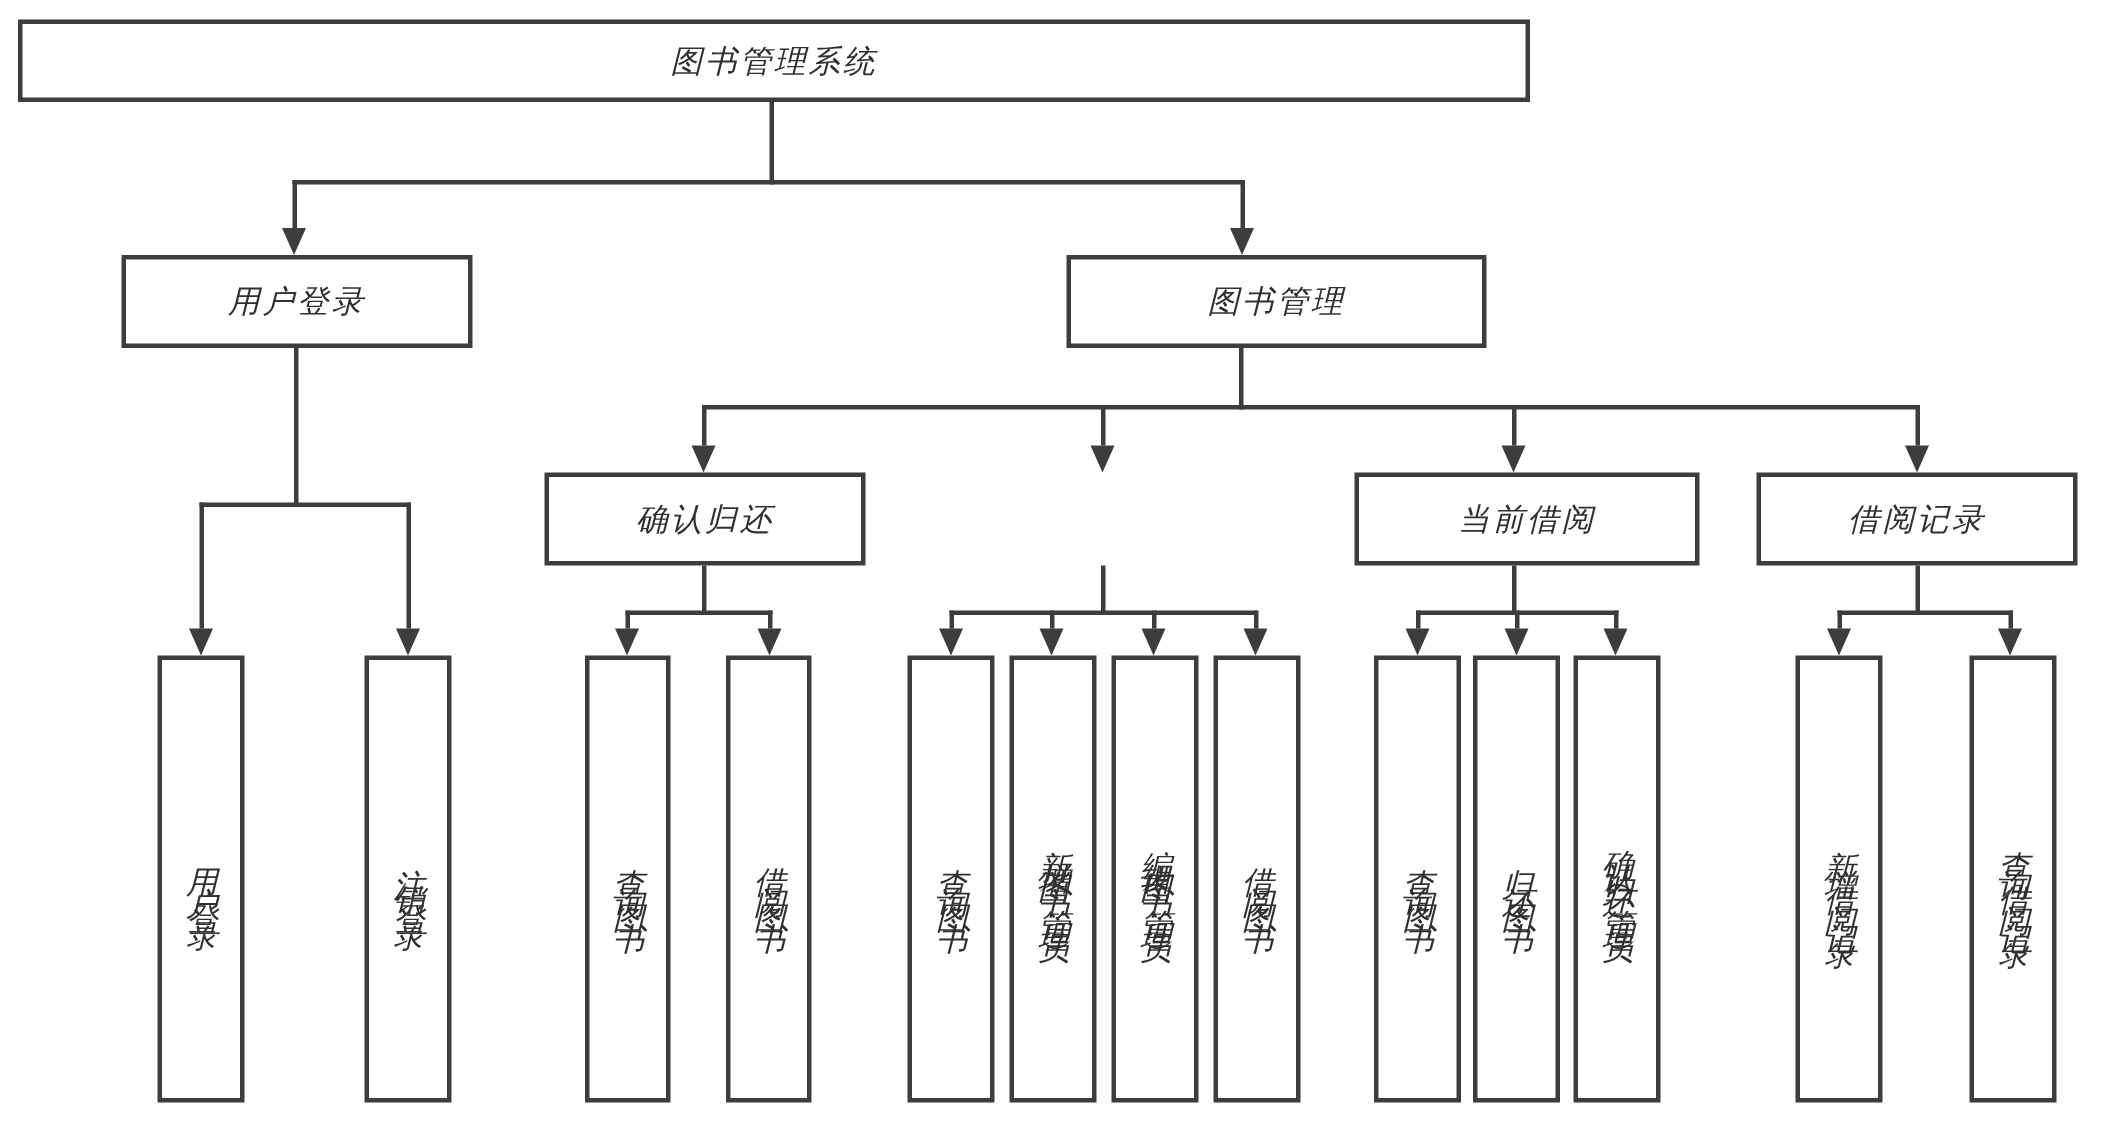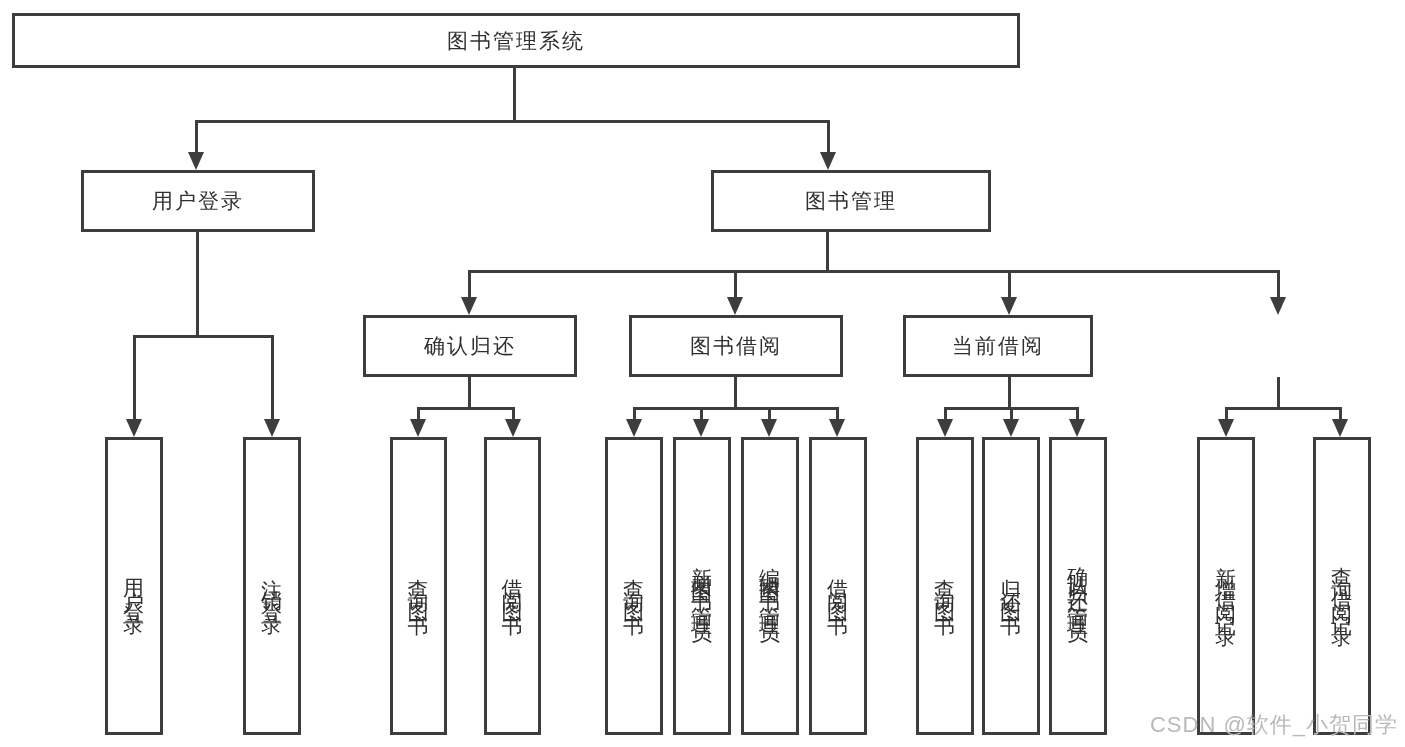--- a/index.html
+++ b/index.html
@@ -3,20 +3,21 @@
 <meta charset="utf-8">
 <style>
   html, body { margin: 0; padding: 0; background: #ffffff; }
   .canvas {
     position: relative;
     width: 1405px;
     height: 747px;
     background: #ffffff;
     font-family: "Liberation Sans", "DejaVu Sans", sans-serif;
     overflow: hidden;
+    font-style: italic;
   }
   .box {
     position: absolute;
     box-sizing: border-box;
     border: 3px solid #3d3d3d;
     background: #ffffff;
     display: flex;
     align-items: center;
     justify-content: center;
     color: #303030;
@@ -96,25 +97,25 @@
   <div class="vline" style="left:734px; top:270px; height:27px;"></div>
   <div class="arr" style="left:727px; top:297px;"></div>
   <div class="vline" style="left:1008px; top:270px; height:27px;"></div>
   <div class="arr" style="left:1001px; top:297px;"></div>
   <div class="vline" style="left:1277px; top:270px; height:27px;"></div>
   <div class="arr" style="left:1270px; top:297px;"></div>
 
   <div class="box h" style="left:363px; top:315px; width:214px; height:62px;">
     <span>确认归还</span>
   </div>
-  <div class="box h" style="left:629px; top:315px; width:214px; height:62px;">
-    <span>图书借阅</span>
+  <div class="box h" style="left:903px; top:315px; width:230px; height:62px;">
+    <span>当前借阅</span>
   </div>
-  <div class="box h" style="left:903px; top:315px; width:190px; height:62px;">
-    <span>当前借阅</span>
+  <div class="box h" style="left:1171px; top:315px; width:214px; height:62px;">
+    <span>借阅记录</span>
   </div>
 
   <div class="vline" style="left:468px; top:377px; height:33px;"></div>
   <div class="hline" style="left:417px; top:407px; width:98px;"></div>
   <div class="vline" style="left:417px; top:407px; height:12px;"></div>
   <div class="arr" style="left:410px; top:419px;"></div>
   <div class="vline" style="left:512px; top:407px; height:12px;"></div>
   <div class="arr" style="left:505px; top:419px;"></div>
 
   <div class="box v" style="left:390px; top:437px; width:57px; height:298px;">
@@ -174,15 +175,14 @@
   <div class="vline" style="left:1339px; top:407px; height:12px;"></div>
   <div class="arr" style="left:1332px; top:419px;"></div>
 
   <div class="box v" style="left:1197px; top:437px; width:58px; height:298px;">
     <span>新增借阅记录</span>
   </div>
   <div class="box v" style="left:1313px; top:437px; width:58px; height:298px;">
     <span>查询借阅记录</span>
   </div>
 
-  <div class="watermark">CSDN @软件_小贺同学</div>
 
 </div>
 
 </body></html>

